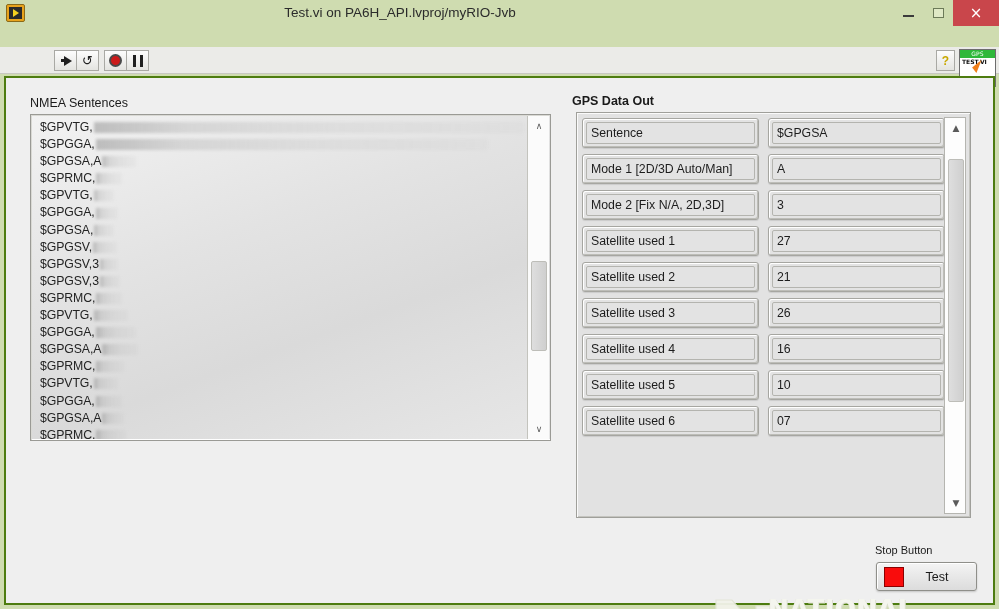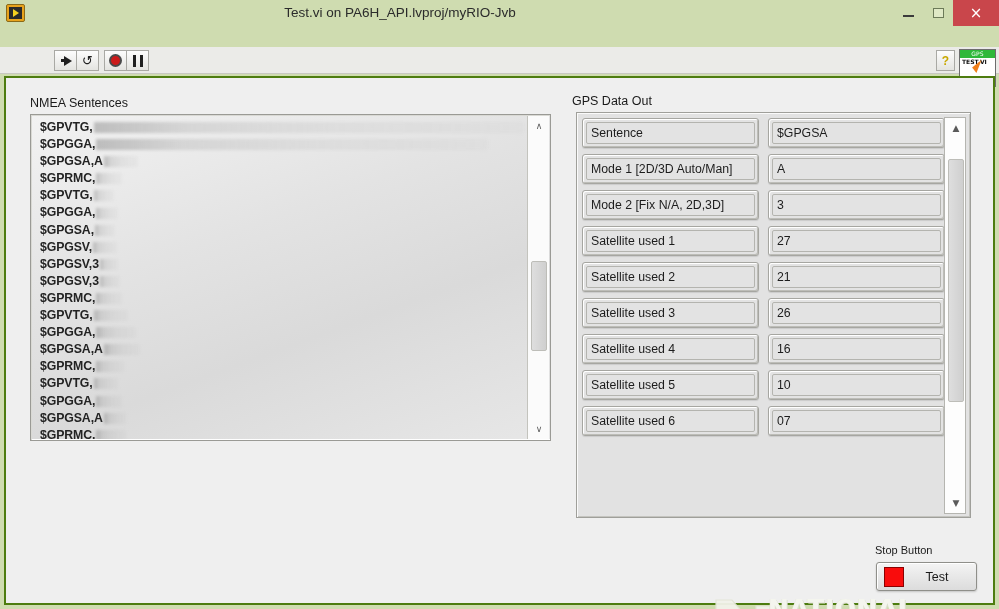--- a/index.html
+++ b/index.html
@@ -158,38 +158,37 @@
     background: #efefef;
     border: 2px solid #4d7c0f;
   }
 
   
   .sec-label {
     position: absolute;
     font-size: 12.5px; color: #1a1a1a;
   }
   #nmea-label { left: 24px; top: 18px; }
-  #gps-label  { left: 566px; top: 16px; }
+  #gps-label  { left: 566px; top: 16px; font-weight: bold; }
 
   
   .strbox {
     position: absolute; left: 24px; top: 36px;
     width: 521px; height: 327px;
     background: #fcfcfc;
     border: 1px solid #9a9a95;
     box-shadow: inset 1px 1px 0 #d9d9d4, inset -1px -1px 0 #ffffff;
     overflow: hidden;
   }
   .strbox-inner {
     position: absolute; left: 1px; top: 1px;
     width: 596px; height: 323px;
     background: linear-gradient(160deg,#f2f2f2 0%,#e3e3e3 35%,#dadada 60%,#e9e9e9 100%);
     overflow: hidden;
     padding: 3px 0 4px 8px;
-    font-weight: bold;
   }
   .nmea-line {
     height: 17.1px; line-height: 17.1px;
     font-size: 12.3px; color: #232323;
     white-space: nowrap;
     display: flex; align-items: center;
   }
   .nmea-id { letter-spacing: -0.1px; }
   .nmea-blur {
     display: inline-block;

